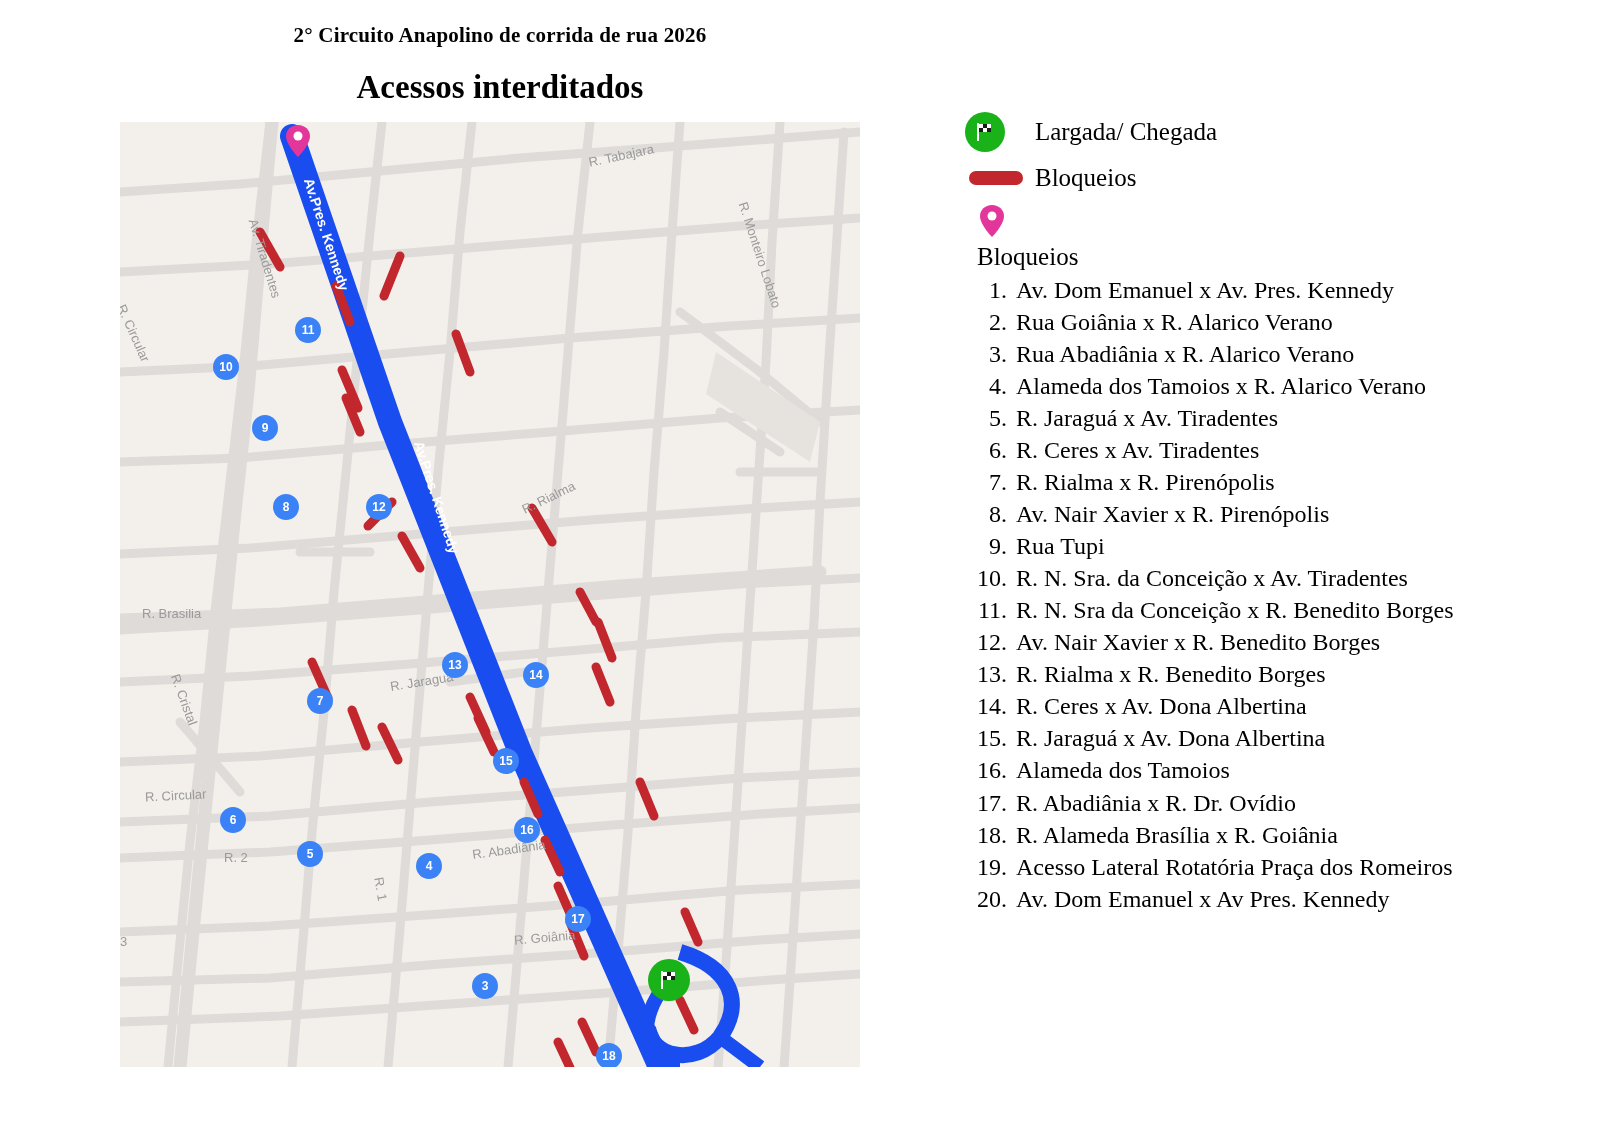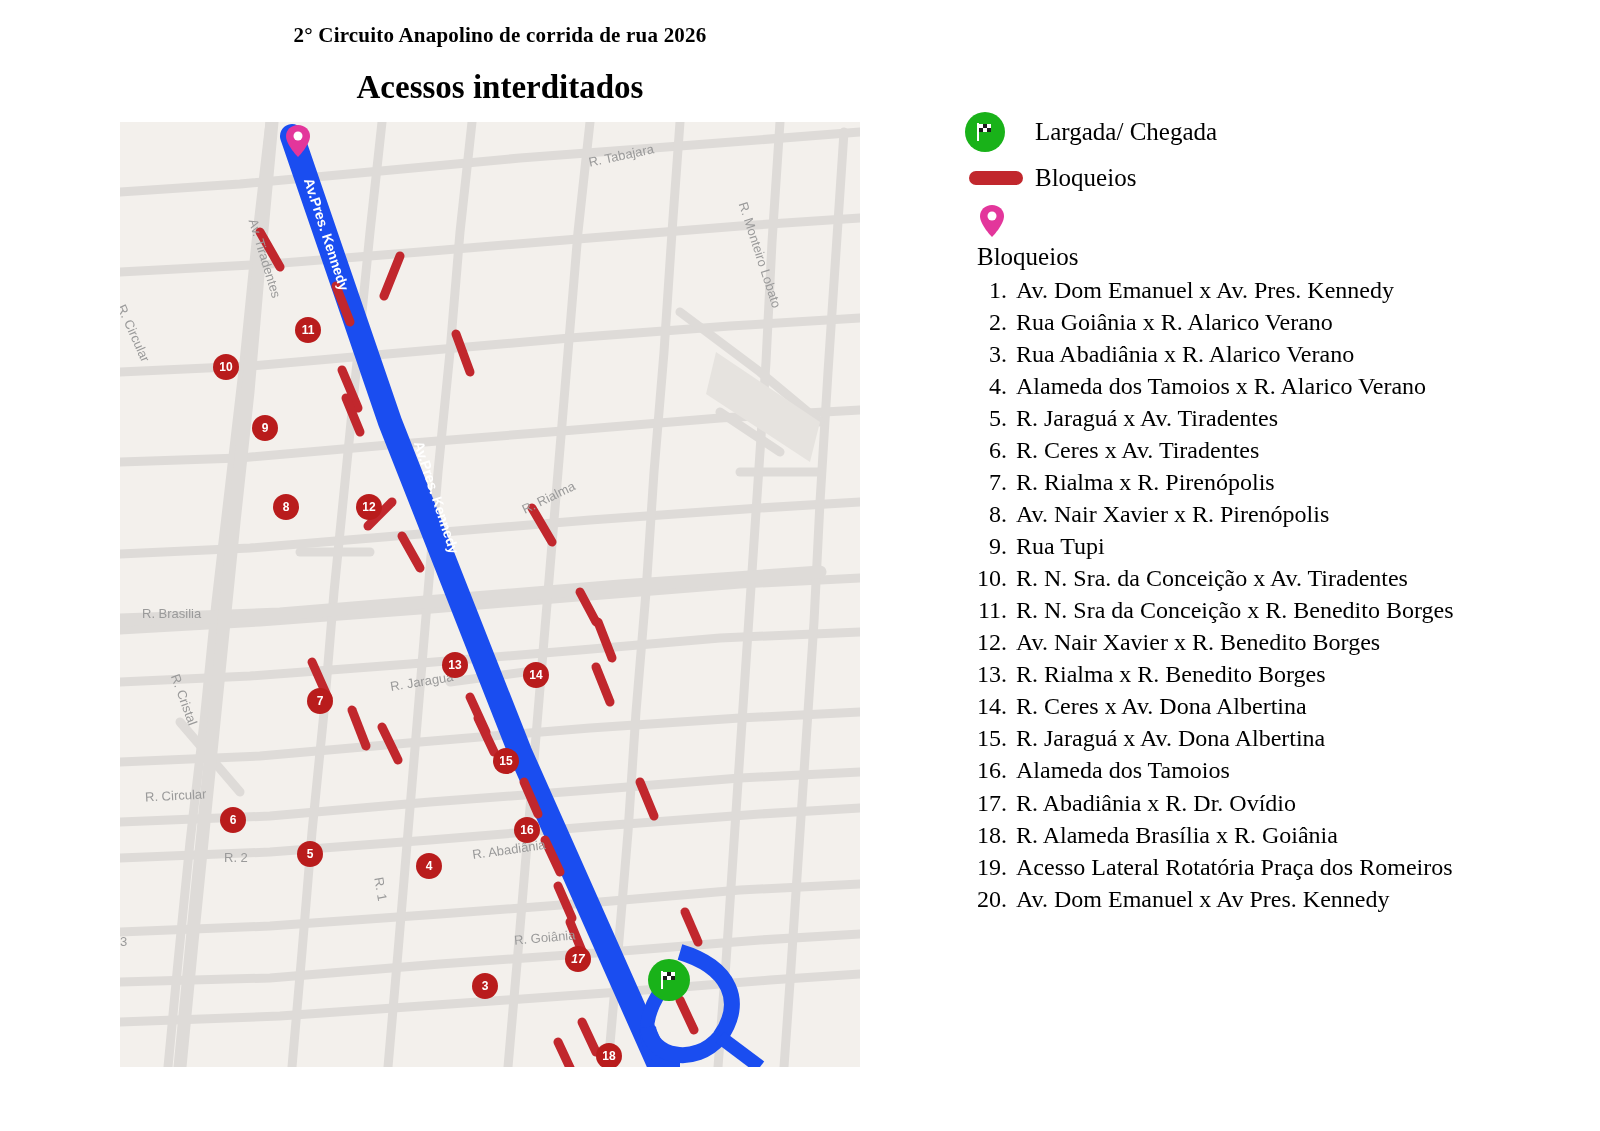--- a/index.html
+++ b/index.html
@@ -72,21 +72,21 @@
     font-family: "Liberation Sans", sans-serif;
     font-size: 14px;
     font-weight: bold;
     white-space: nowrap;
   }
   .block-num {
     position: absolute;
     width: 26px;
     height: 26px;
     border-radius: 50%;
-    background: #b91c1c;
+    background: #3b82f6;
     color: #ffffff;
     font-family: "Liberation Sans", sans-serif;
     font-size: 12px;
     font-weight: bold;
     display: flex;
     align-items: center;
     justify-content: center;
     box-sizing: border-box;
   }
   .start-marker {
@@ -282,30 +282,30 @@
     <div class="road-label" style="left:394px; top:808px; transform:rotate(-5deg)">R. Goiânia</div>
     <div class="road-label" style="left:0px; top:812px;">3</div>
 
     <div class="kennedy-label" style="left:196px; top:54px; transform:rotate(72deg); transform-origin:left top;">Av.Pres. Kennedy</div>
     <div class="kennedy-label" style="left:306px; top:317px; transform:rotate(72deg); transform-origin:left top;">Av.Pres. Kennedy</div>
 
     <div class="block-num" style="left:175px; top:195px;">11</div>
     <div class="block-num" style="left:93px; top:232px;text-align:center;">10</div>
     <div class="block-num" style="left:132px; top:293px;">9</div>
     <div class="block-num" style="left:153px; top:372px;">8</div>
-    <div class="block-num" style="left:236px; top:372px;">12</div>
+    <div class="block-num" style="left:246px; top:372px;">12</div>
     <div class="block-num" style="left:322px; top:530px;">13</div>
     <div class="block-num" style="left:403px; top:540px;">14</div>
     <div class="block-num" style="left:187px; top:566px;">7</div>
     <div class="block-num" style="left:373px; top:626px;">15</div>
     <div class="block-num" style="left:100px; top:685px;">6</div>
     <div class="block-num" style="left:394px; top:695px;">16</div>
     <div class="block-num" style="left:177px; top:719px;">5</div>
     <div class="block-num" style="left:296px; top:731px;">4</div>
-    <div class="block-num" style="left:445px; top:824px;font-style:italic;">17</div>
+    <div class="block-num" style="left:445px; top:784px;">17</div>
     <div class="block-num" style="left:352px; top:851px;">3</div>
     <div class="block-num" style="left:476px; top:921px;">18</div>
 
     <div class="start-marker" style="left:528px; top:837px;">
       <svg width="22" height="22" viewBox="0 0 22 22">
         <rect x="3" y="2" width="2" height="18" fill="#ffffff"></rect>
         <g>
           <rect x="5" y="3" width="4" height="4" fill="#ffffff"></rect>
           <rect x="9" y="3" width="4" height="4" fill="#1a1a1a"></rect>
           <rect x="13" y="3" width="4" height="4" fill="#ffffff"></rect>

